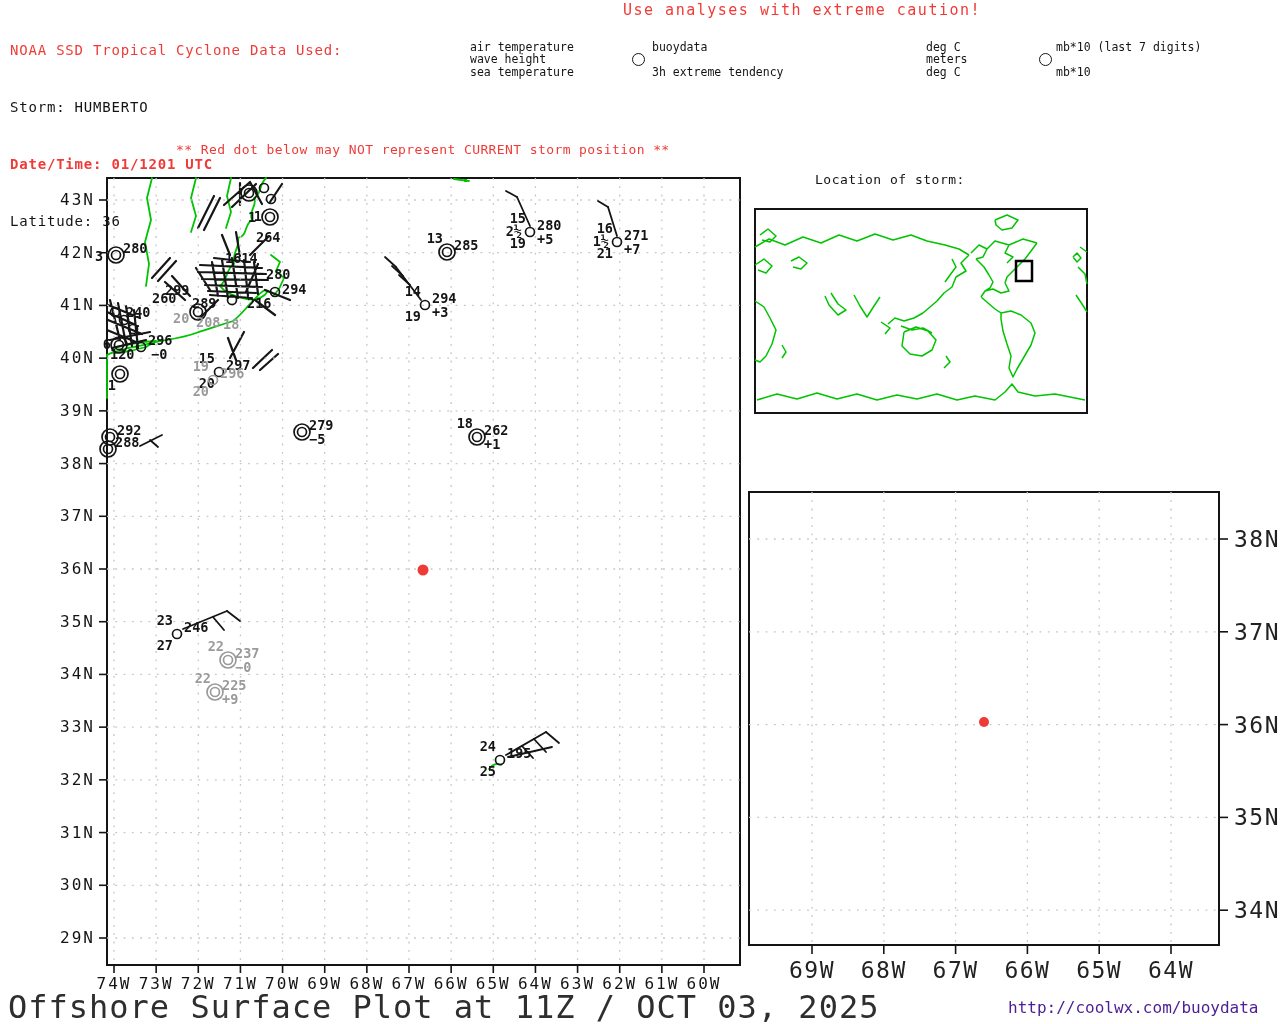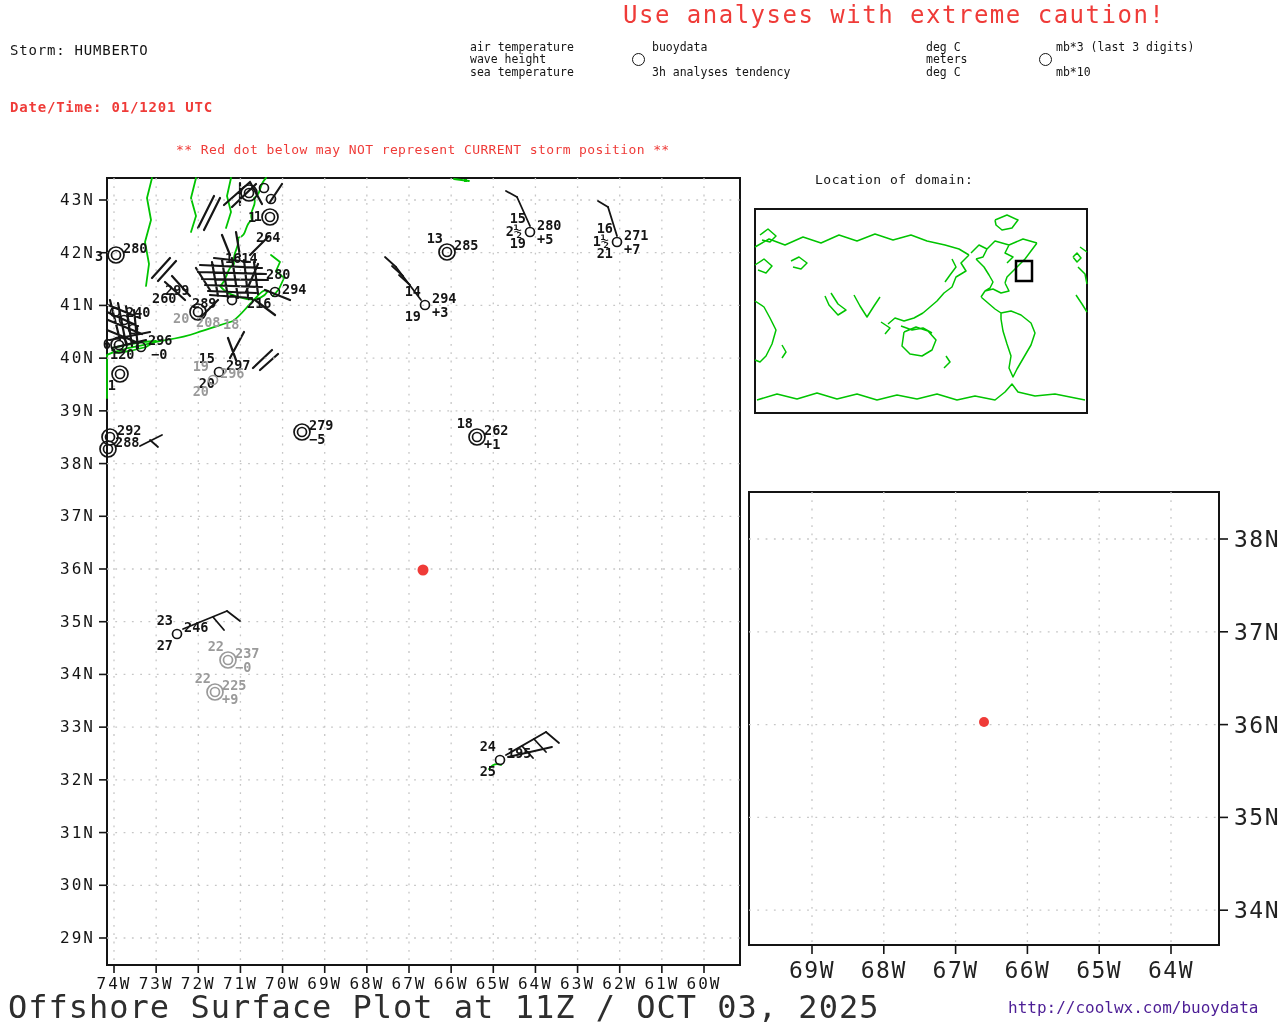--- a/index.html
+++ b/index.html
@@ -4,21 +4,21 @@
 <style>
   html,body{margin:0;padding:0;background:#fff;}
   body{width:1280px;height:1024px;position:relative;overflow:hidden;
        font-family:"DejaVu Sans Mono","Liberation Mono",monospace;color:#141414;}
   .abs{position:absolute;}
   #gfx{position:absolute;left:0;top:0;}
   
   #header{left:10px;top:3px;font-size:14px;line-height:19px;letter-spacing:.8px;white-space:pre;}
   .red{color:#ef3b38;}
   .bold{font-weight:bold;}
-  #caution{left:623px;top:1px;font-size:24px;letter-spacing:1.5px;color:#ef3b38;}
+  #caution{left:623px;top:1px;font-size:15px;letter-spacing:1.5px;color:#ef3b38;}
   #warning{left:176px;top:142px;font-size:13px;letter-spacing:.4px;color:#ef3b38;}
   
   .lg{font-size:11.5px;line-height:12px;white-space:pre;}
   .ra{text-align:left;}
   .ring-glyph{width:11px;height:11px;border:1.6px solid #141414;border-radius:50%;}
   #inset-title{left:815px;top:172px;font-size:13px;letter-spacing:.5px;}
   
   #footer-title{left:8px;top:988px;font-size:32px;letter-spacing:1px;color:#2e2e2e;font-weight:200;}
   #footer-url{left:1008px;top:998px;font-size:16px;color:#4c1d95;}
   
@@ -392,42 +392,44 @@
       <line x1="1219" y1="817.4" x2="1228" y2="817.4" class="tick"></line>
       <text x="1234" y="825.4" text-anchor="start" class="axis-big">35N</text>
       <line x1="749" y1="910.2" x2="1219" y2="910.2" class="grid"></line>
       <line x1="1219" y1="910.2" x2="1228" y2="910.2" class="tick"></line>
       <text x="1234" y="918.2" text-anchor="start" class="axis-big">34N</text>
       <circle cx="984" cy="722" r="5" fill="#ef3b38"></circle>
     </g>
 </svg>
 
 <div id="header" class="abs">
+  <div class="red">NOAA SSD Tropical Cyclone Data Used:</div>
   <div>Storm: HUMBERTO</div>
   <div class="red bold">Date/Time: 01/1201 UTC</div>
+  <div>Latitude: 36</div>
 </div>
 
 <div id="caution" class="abs">Use analyses with extreme caution!</div>
 
 <div>
   <div class="abs lg ra" style="left:470px;top:41px;width:158px;">air temperature</div>
   <div class="abs lg" style="left:652px;top:41px;">buoydata</div>
   <div class="abs lg ra" style="left:470px;top:53px;width:158px;">wave height</div>
   <div class="abs ring-glyph" style="left:632px;top:53px;"></div>
   <div class="abs lg ra" style="left:470px;top:66px;width:158px;">sea temperature</div>
-  <div class="abs lg" style="left:652px;top:66px;">3h analyses tendency</div>
+  <div class="abs lg" style="left:652px;top:66px;">3h extreme tendency</div>
 </div>
 
 <div>
   <div class="abs lg ra" style="left:926px;top:41px;width:100px;">deg C</div>
-  <div class="abs lg" style="left:1056px;top:41px;">mb*3 (last 3 digits)</div>
+  <div class="abs lg" style="left:1056px;top:41px;">mb*10 (last 7 digits)</div>
   <div class="abs lg ra" style="left:926px;top:53px;width:100px;">meters</div>
   <div class="abs ring-glyph" style="left:1039px;top:53px;"></div>
   <div class="abs lg ra" style="left:926px;top:66px;width:100px;">deg C</div>
   <div class="abs lg" style="left:1056px;top:66px;">mb*10</div>
 </div>
 
 <div id="warning" class="abs">** Red dot below may NOT represent CURRENT storm position **</div>
 
-<div id="inset-title" class="abs">Location of domain:</div>
+<div id="inset-title" class="abs">Location of storm:</div>
 
 <div id="footer-title" class="abs">Offshore Surface Plot at 11Z / OCT 03, 2025</div>
 <div id="footer-url" class="abs">http://coolwx.com/buoydata</div>
 
 </body></html>

